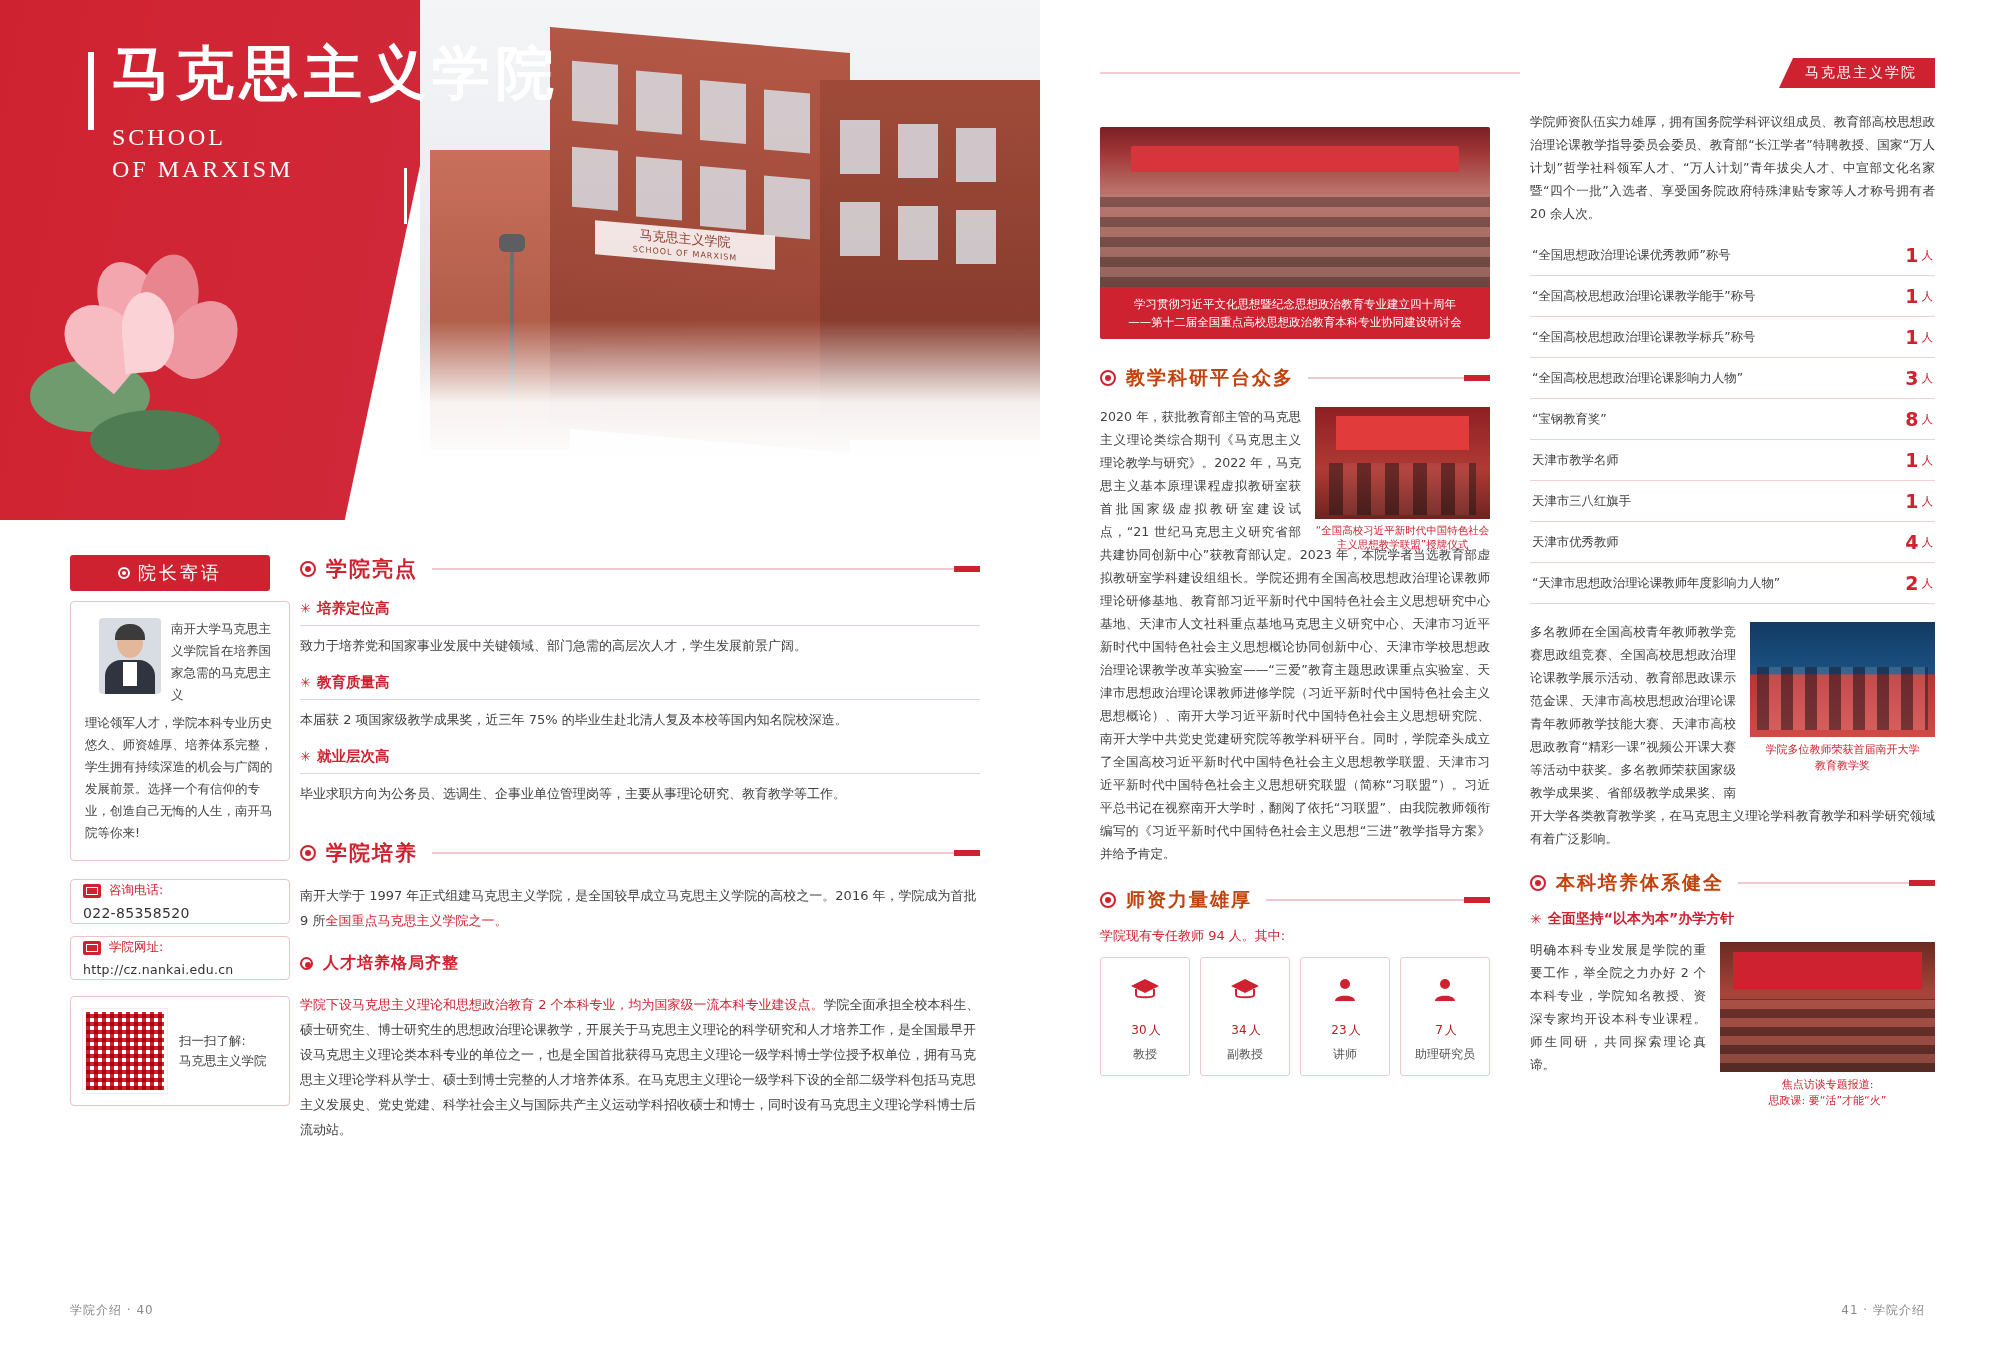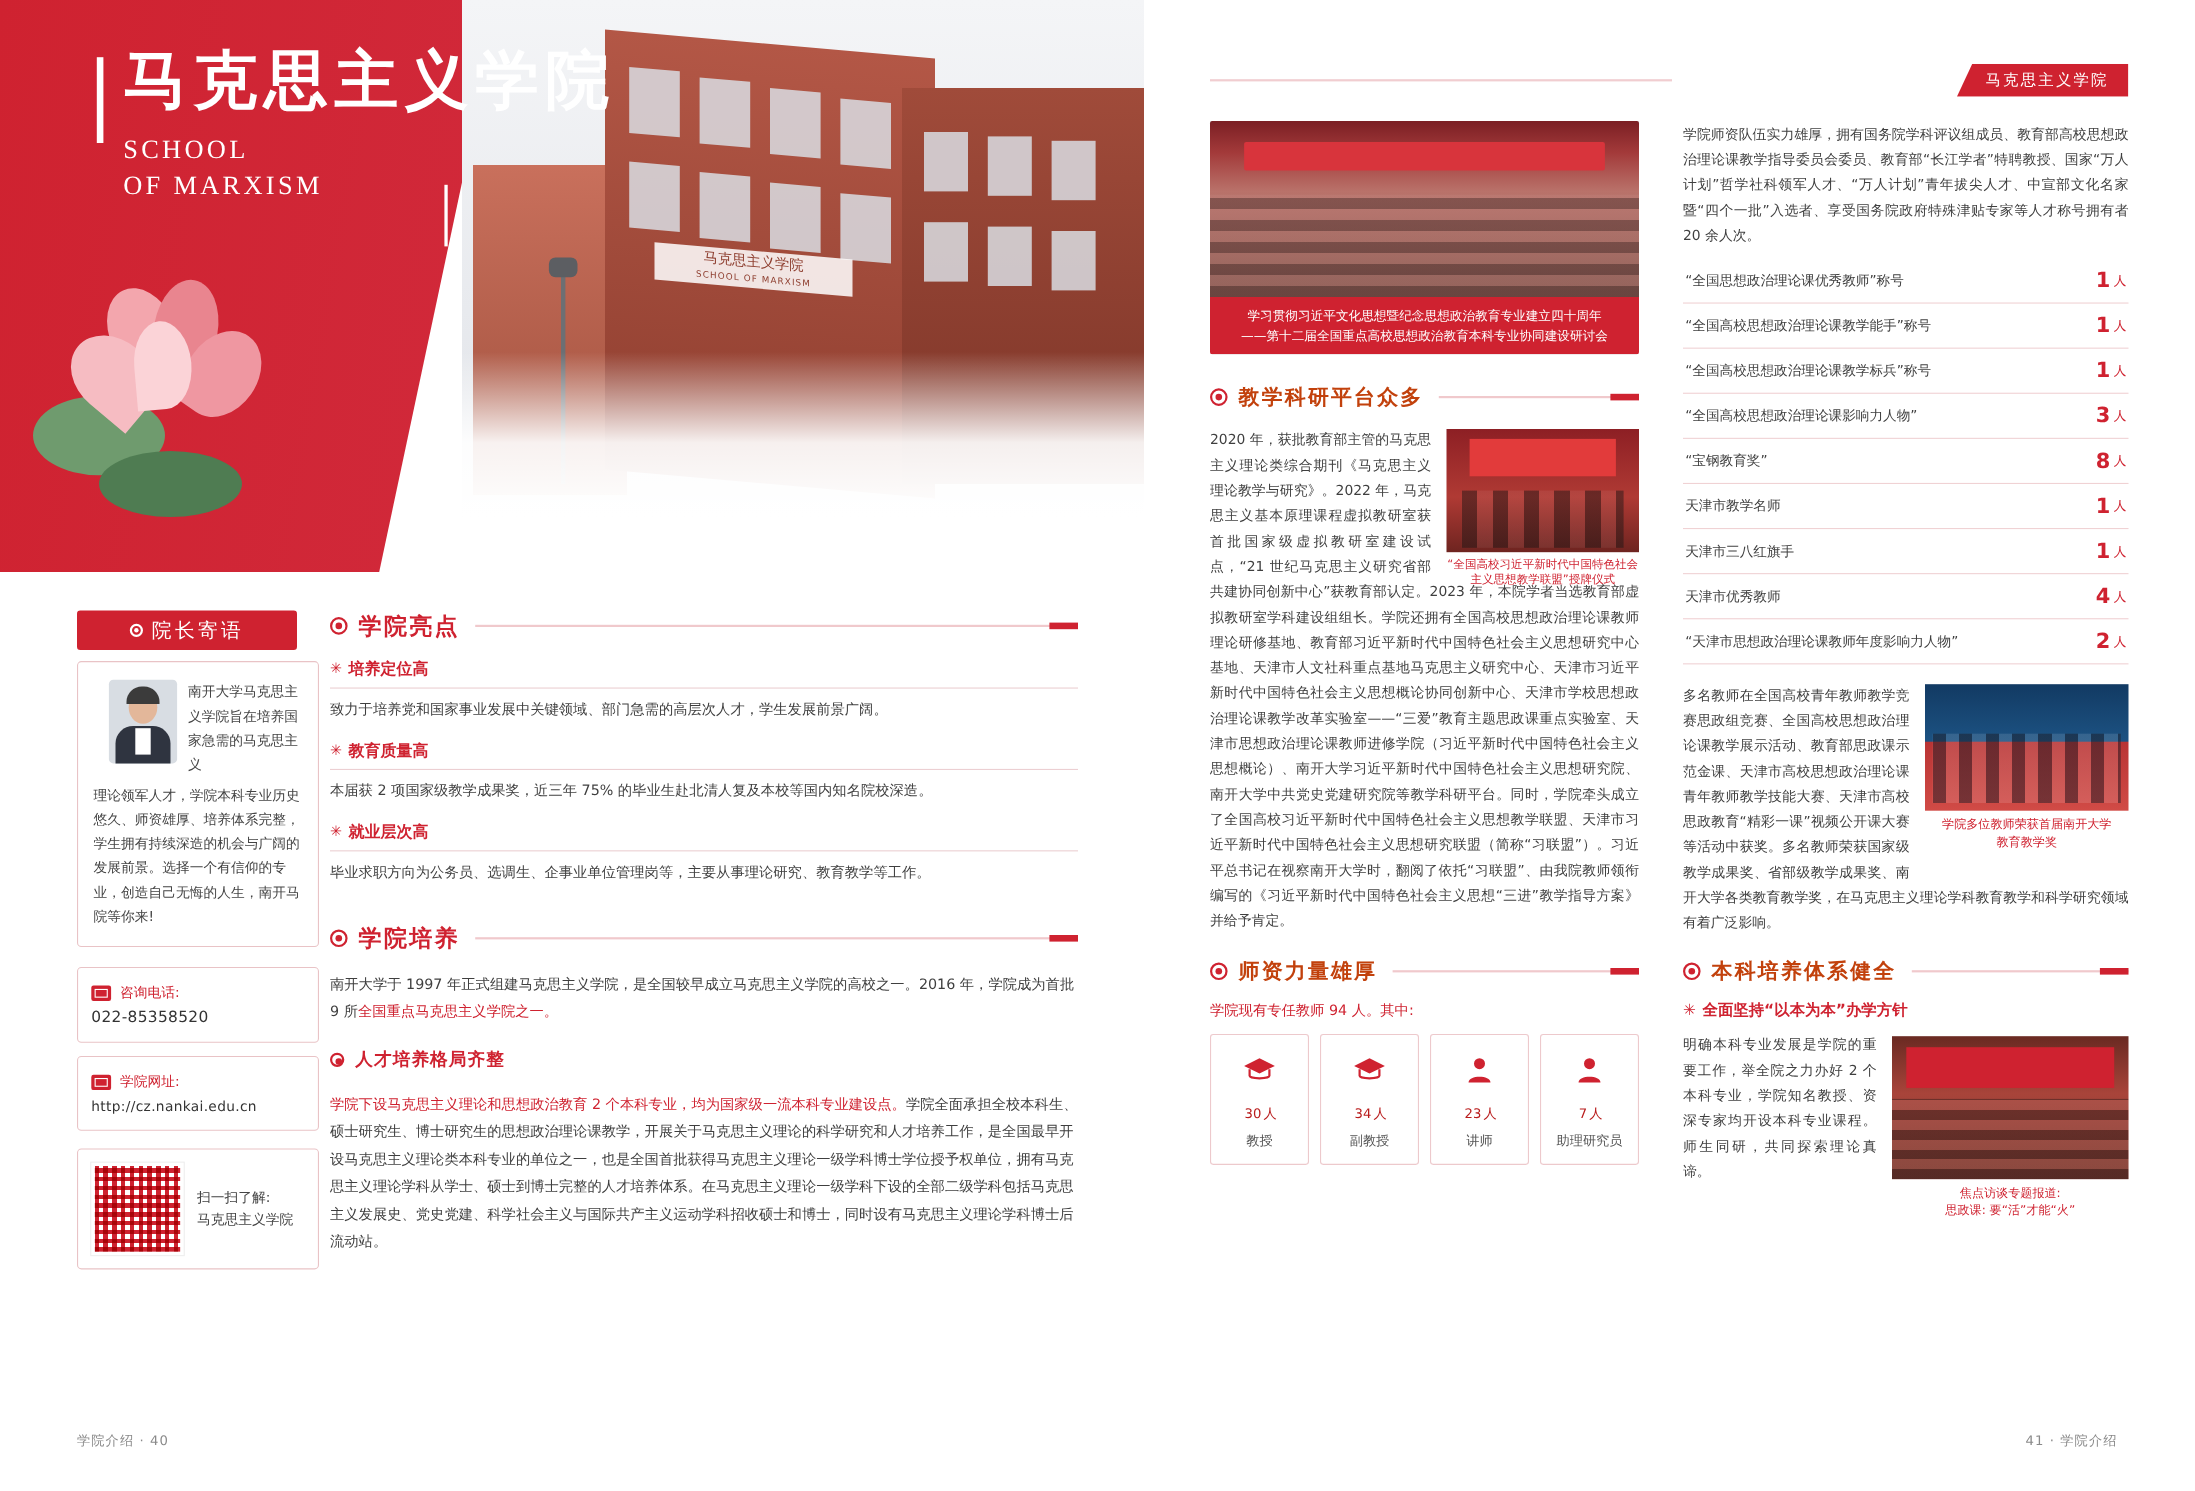--- a/index.html
+++ b/index.html
@@ -67,21 +67,21 @@
   .dean-card{margin-top:10px;border:1px solid #e9c3c6;border-radius:4px;padding:16px 14px;background:#fff;}
   .dean-top{display:flex;gap:10px;padding-left:14px;}
   .dean-photo{width:62px;height:76px;border-radius:4px;flex:0 0 auto;overflow:hidden;background:#d8dde3;position:relative;}
   .dp-head{position:absolute;left:18px;top:10px;width:26px;height:30px;border-radius:50%;background:#e3b79a;}
   .dp-hair{position:absolute;left:16px;top:6px;width:30px;height:16px;border-radius:14px 14px 0 0;background:#3b3b3b;}
   .dp-body{position:absolute;left:6px;top:42px;width:50px;height:40px;border-radius:16px 16px 0 0;background:#2f3440;}
   .dp-shirt{position:absolute;left:24px;top:44px;width:14px;height:24px;background:#fff;}
   .dean-text{font-size:12.5px;line-height:22px;color:#444;}
   .dean-body{font-size:12.5px;line-height:22px;color:#444;margin-top:6px;}
 
-  .contact{margin-top:18px;border:1px solid #e9c3c6;border-radius:4px;padding:14px 12px;}
+  .contact{margin-top:18px;border:1px solid #e9c3c6;border-radius:4px;padding:2px 12px;}
   .contact + .contact{margin-top:12px;}
   .c-row{display:flex;align-items:center;gap:8px;}
   .c-ico{width:18px;height:14px;background:#cf2230;border-radius:2px;position:relative;flex:0 0 auto;}
   .c-ico:after{content:"";position:absolute;left:3px;top:3px;width:12px;height:8px;border:1px solid #fff;box-sizing:border-box;}
   .c-label{font-size:12.5px;color:#cf2230;}
   .c-val{font-size:14px;color:#333;margin-top:6px;letter-spacing:.3px;}
   .qr-box{margin-top:16px;border:1px solid #e9c3c6;border-radius:4px;padding:12px;display:flex;gap:12px;align-items:center;}
   .qr{width:78px;height:78px;background:
       repeating-linear-gradient(90deg,#cf2230 0 4px,#fff 4px 8px),
       repeating-linear-gradient(0deg,#cf2230 0 4px,transparent 4px 8px);
@@ -105,21 +105,21 @@
   .folio-left:before{content:"";position:absolute;left:-0px;top:-10px;width:0;height:0;}
   .folio-right{right:70px;}
 
   
   .right-page{position:absolute;left:1040px;top:0;width:955px;height:1355px;background:#fff;}
   .rp-tab{position:absolute;right:60px;top:58px;height:30px;background:#cf2230;color:#fff;font-size:14px;
      display:flex;align-items:center;padding:0 18px 0 26px;letter-spacing:2px;
      clip-path:polygon(14px 0,100% 0,100% 100%,0 100%);}
   .rp-rule{position:absolute;left:60px;top:72px;width:420px;height:2px;background:#f1cdd0;}
 
-  .rcol1{position:absolute;left:60px;top:110px;width:390px;}
+  .rcol1{position:absolute;left:60px;top:127px;width:390px;}
   .rcol2{position:absolute;left:490px;top:110px;width:405px;}
 
   .photo{width:100%;border-radius:2px;overflow:hidden;position:relative;background:#c8cdd4;}
   .conf{height:160px;background:linear-gradient(180deg,#7b1f24 0%,#a33a3a 18%,#b9726a 40%,#8c5a52 100%);position:relative;}
   .conf-banner{position:absolute;left:8%;top:12%;width:84%;height:16%;background:#d8343c;border-radius:2px;}
   .conf-rows{position:absolute;left:0;bottom:0;width:100%;height:58%;
      background:repeating-linear-gradient(0deg,rgba(40,30,30,.35) 0 10px,rgba(255,255,255,.05) 10px 20px);}
   .cap-red{background:#cf2230;color:#fff;font-size:11.5px;line-height:18px;padding:8px 10px;text-align:center;}
 
   .r-head{display:flex;align-items:center;margin:26px 0 14px 0;}

